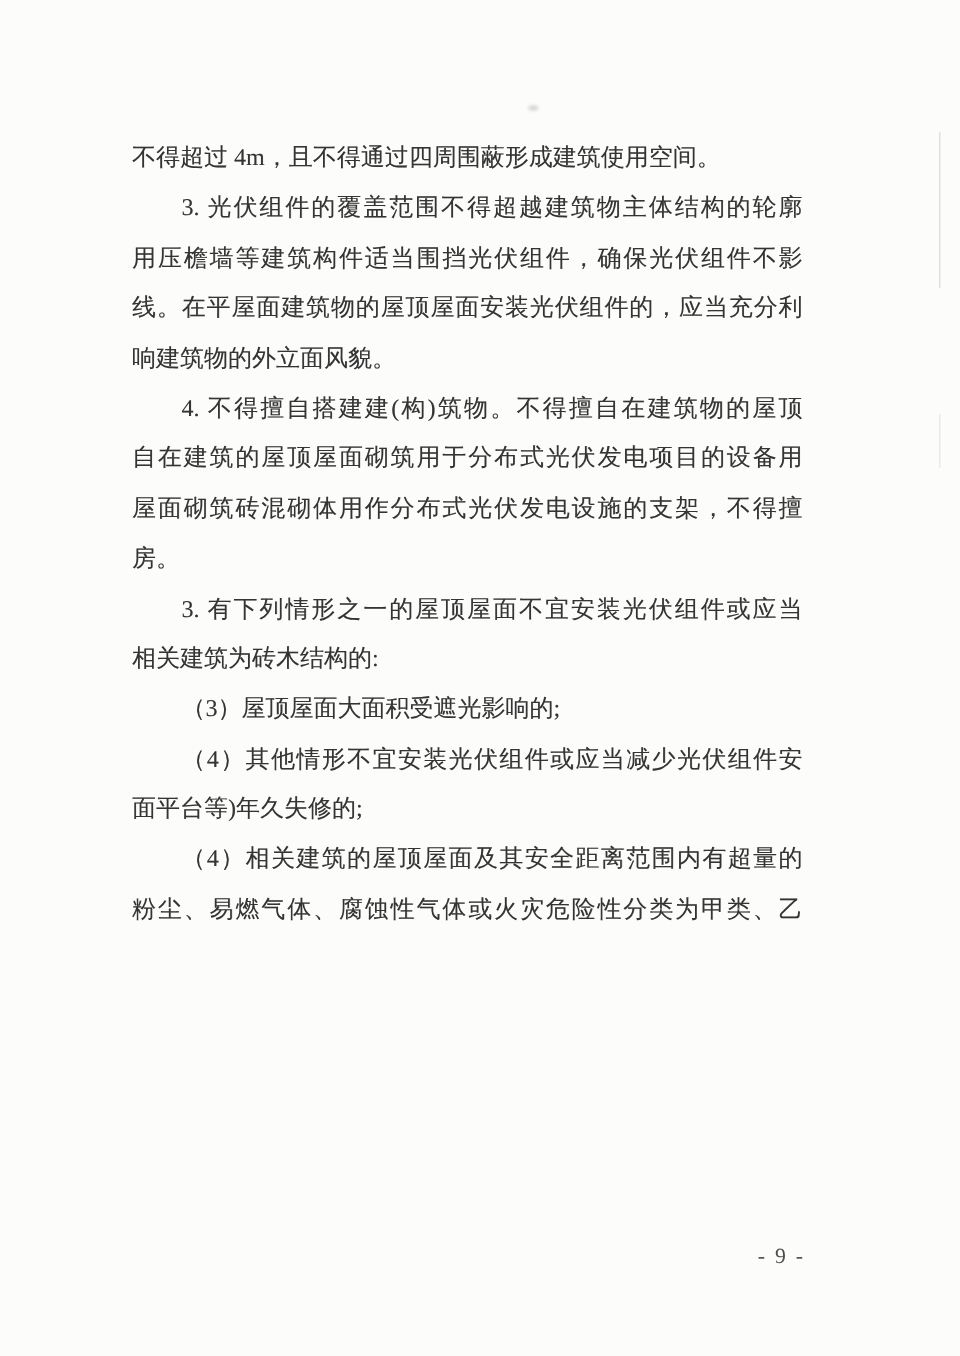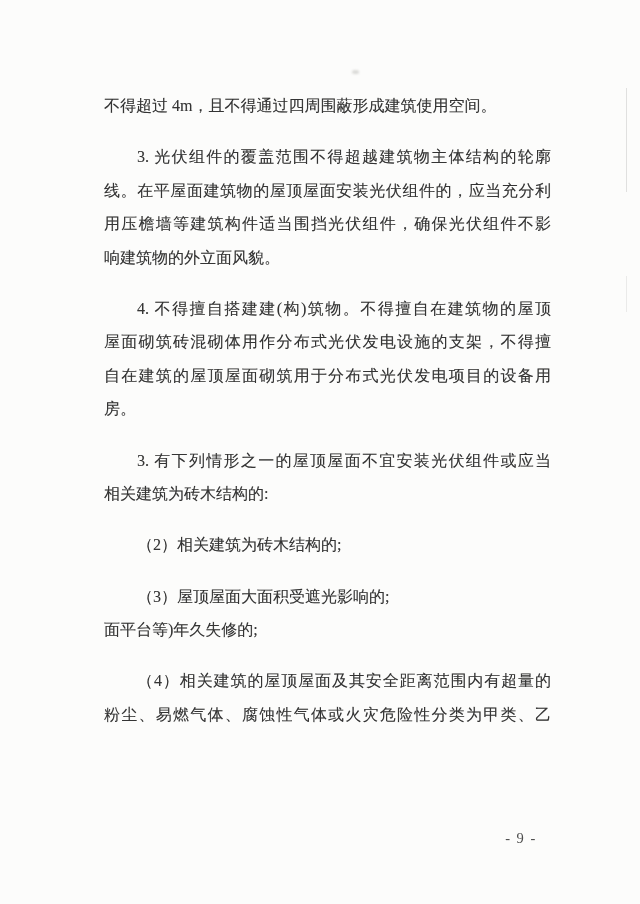--- a/index.html
+++ b/index.html
@@ -10,35 +10,34 @@
   .page {
     position: relative;
     width: 640px;
     height: 904px;
     background: var(--paper-color, #fcfcfb);
     overflow: hidden;
     font-family: "Liberation Serif", "DejaVu Serif", serif;
   }
   .body-text {
     position: absolute;
-    left: 104px;
+    left: 88px;
     top: 89px;
     width: 447px;
   }
   .line {
     height: 33.4px;
     line-height: 33.4px;
     font-size: 16px;
     color: var(--text-color, #343434);
     white-space: nowrap;
     text-shadow: 0.2px 0.2px 0.4px rgba(70,70,70,0.35);
   }
   .line.indent {
     text-indent: 33px;
-    margin-top: 18px;
   }
   .line.fill {
     white-space: normal;
     text-align: justify;
     text-align-last: justify;
   }
   .page-number {
     position: absolute;
     left: 498px;
     top: 830px;
@@ -72,30 +71,30 @@
 
 <div class="page">
   <div class="artifact-line seg1"></div>
   <div class="artifact-line seg2"></div>
   <div class="smudge"></div>
 
   <div class="body-text">
 
   <div class="line">不得超过 4m，且不得通过四周围蔽形成建筑使用空间。</div>
       <div class="line indent fill">3. 光伏组件的覆盖范围不得超越建筑物主体结构的轮廓</div>
+      <div class="line fill">用压檐墙等建筑构件适当围挡光伏组件，确保光伏组件不影</div>
       <div class="line fill">线。在平屋面建筑物的屋顶屋面安装光伏组件的，应当充分利</div>
-      <div class="line fill">用压檐墙等建筑构件适当围挡光伏组件，确保光伏组件不影</div>
       <div class="line">响建筑物的外立面风貌。</div>
       <div class="line indent fill">4. 不得擅自搭建建(构)筑物。不得擅自在建筑物的屋顶</div>
+      <div class="line fill">自在建筑的屋顶屋面砌筑用于分布式光伏发电项目的设备用</div>
       <div class="line fill">屋面砌筑砖混砌体用作分布式光伏发电设施的支架，不得擅</div>
-      <div class="line fill">自在建筑的屋顶屋面砌筑用于分布式光伏发电项目的设备用</div>
       <div class="line">房。</div>
       <div class="line indent fill">3. 有下列情形之一的屋顶屋面不宜安装光伏组件或应当</div>
       <div class="line">相关建筑为砖木结构的:</div>
-      <div class="line indent">（2）相关建筑为砖木结构的;</div>
       <div class="line indent">（3）屋顶屋面大面积受遮光影响的;</div>
+      <div class="line indent fill">（4）其他情形不宜安装光伏组件或应当减少光伏组件安</div>
       <div class="line">面平台等)年久失修的;</div>
       <div class="line indent fill">（4）相关建筑的屋顶屋面及其安全距离范围内有超量的</div>
       <div class="line fill">粉尘、易燃气体、腐蚀性气体或火灾危险性分类为甲类、乙</div>
     </div>
 
   <div class="page-number">- 9 -</div>
 </div>
 
 </body></html>

